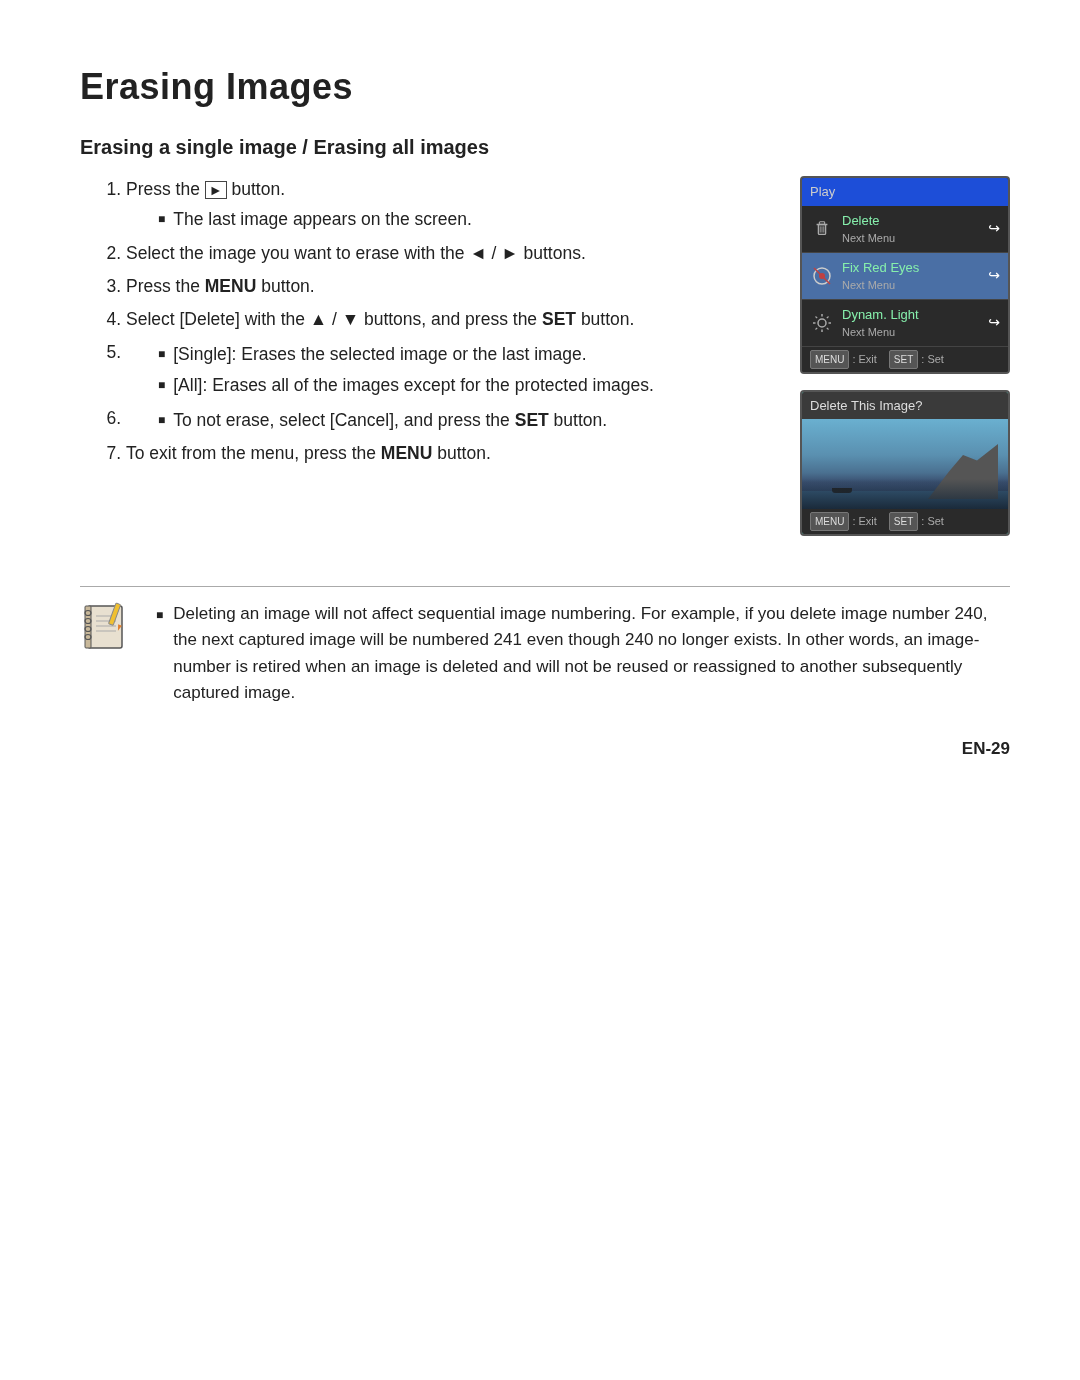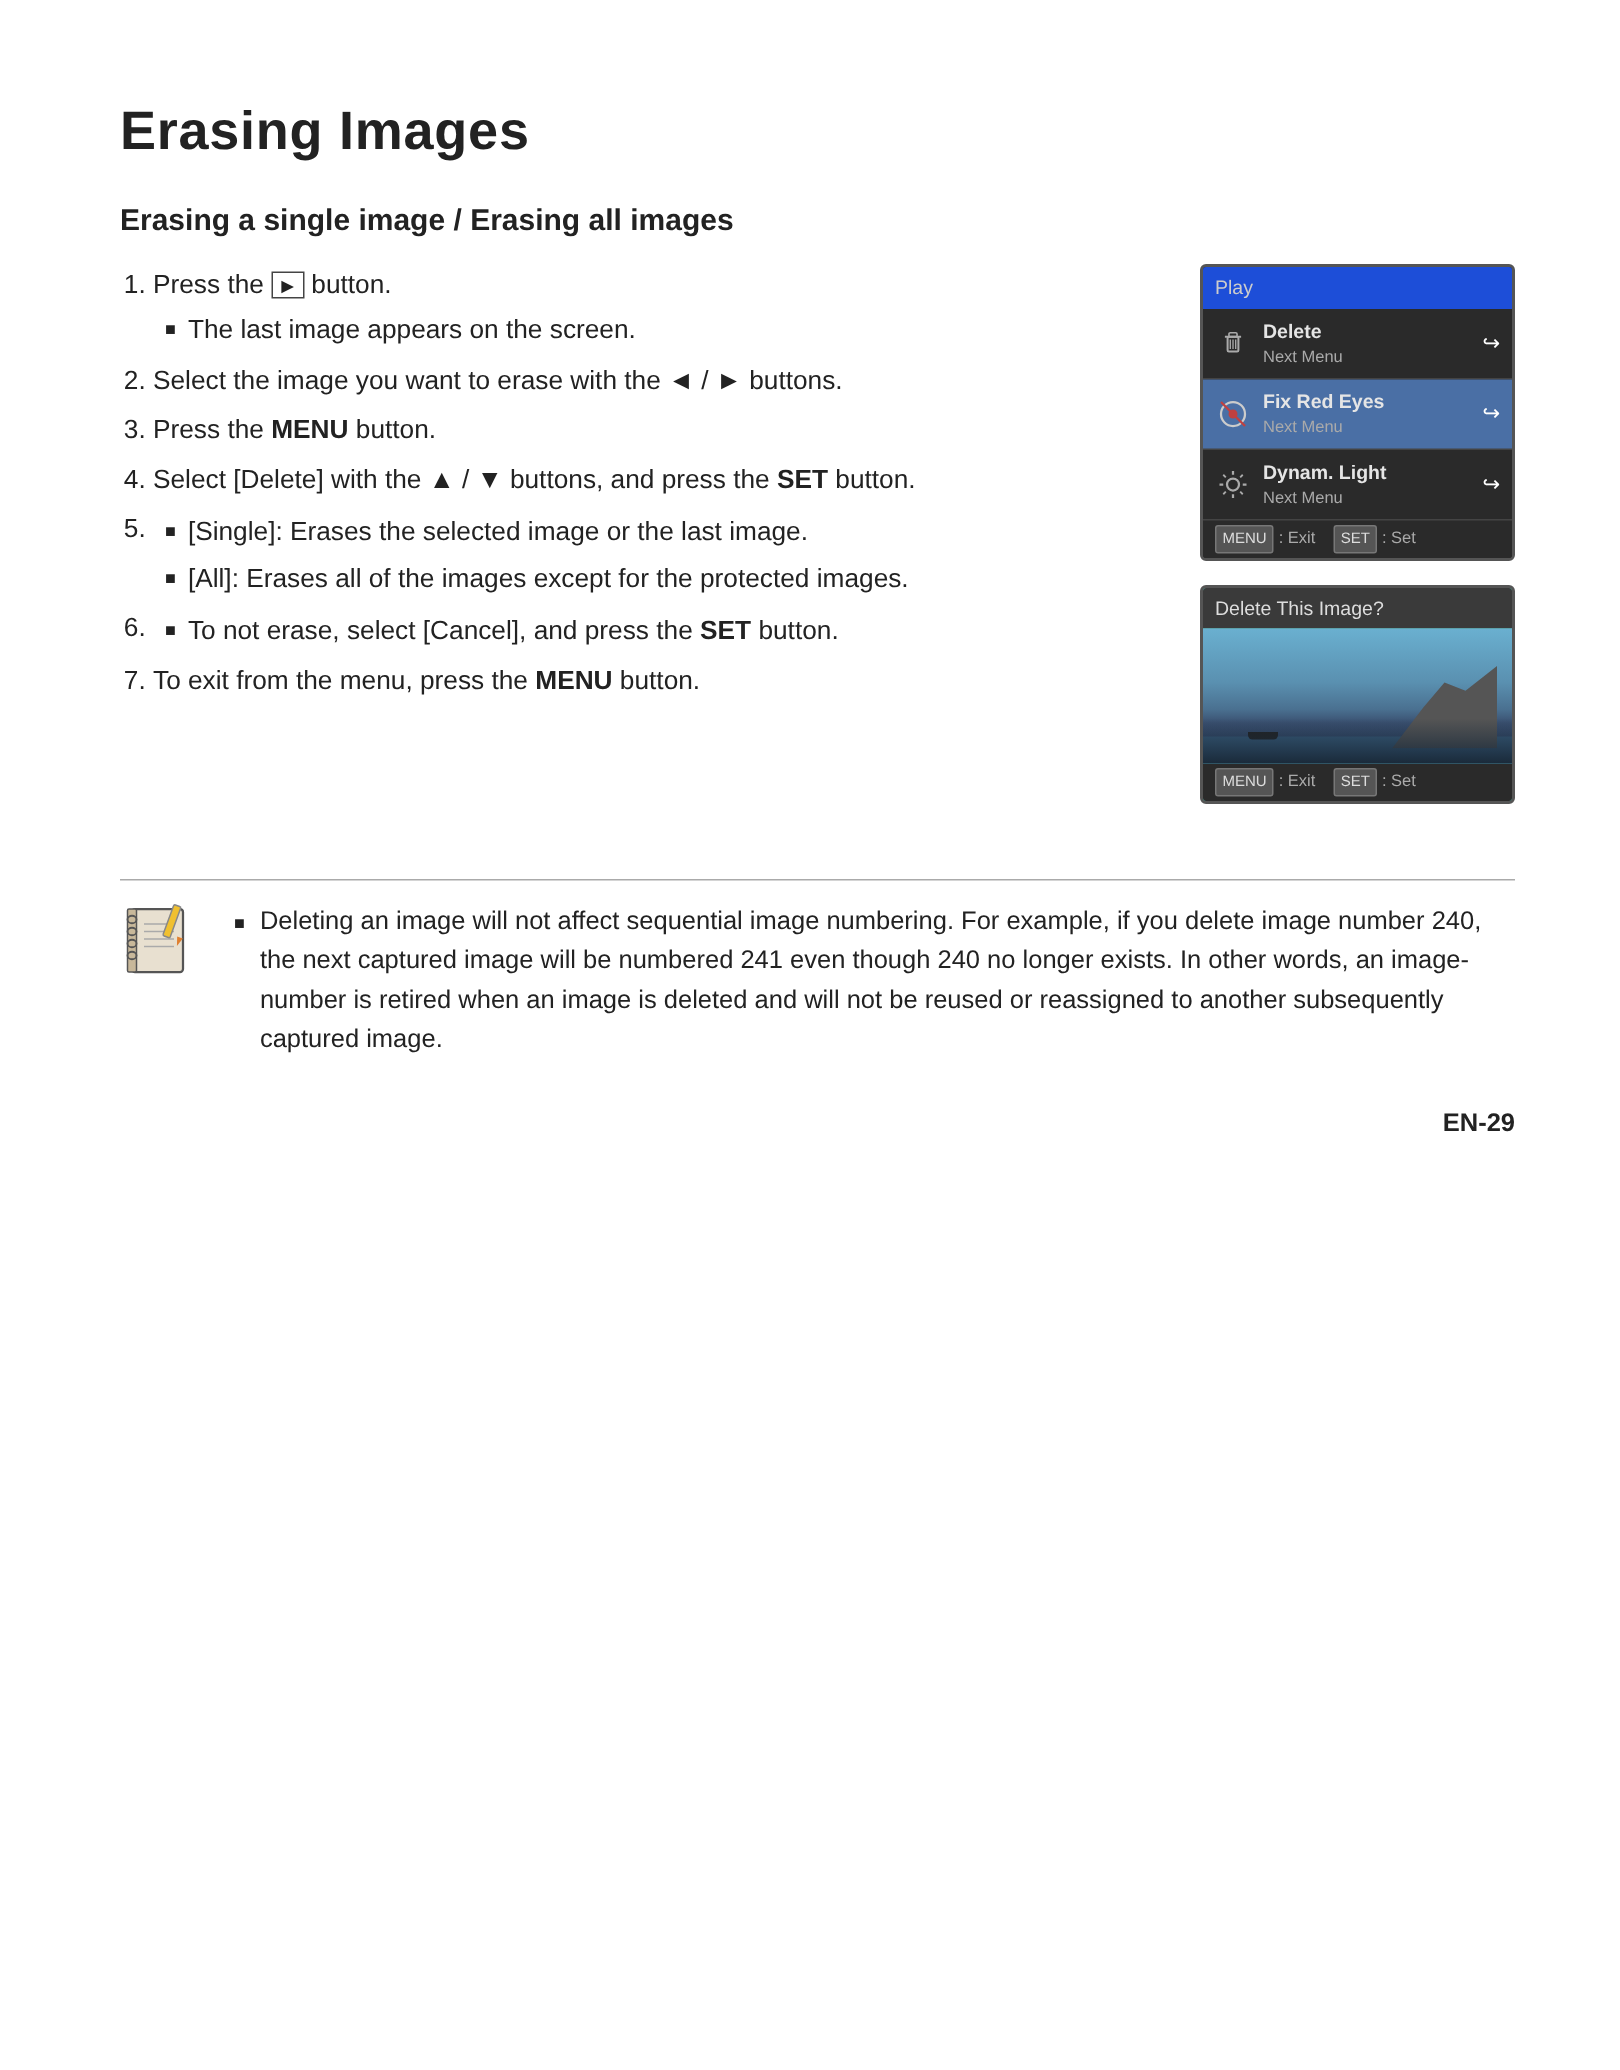--- a/index.html
+++ b/index.html
@@ -40,20 +40,21 @@
     }
 
     ol {
       padding-left: 22px;
       margin-bottom: 8px;
     }
 
     ol li {
       margin-bottom: 7px;
       font-size: 17.5px;
+      margin-left: 24px;
     }
 
     ul.bullet-list {
       list-style: none;
       padding-left: 8px;
       margin: 4px 0 4px 0;
     }
 
     ul.bullet-list li {
       display: flex;
@@ -115,23 +116,23 @@
       align-items: center;
       justify-content: center;
       flex-shrink: 0;
     }
 
     .lcd-menu-text {
       flex: 1;
     }
 
     .lcd-menu-text .item-title {
-      color: #e5e5e5;
+      color: #86efac;
       font-size: 13px;
-      font-weight: bold;
+      font-weight: normal;
       display: block;
     }
 
     .lcd-menu-text .item-sub {
       color: #aaa;
       font-size: 11px;
       display: block;
     }
 
     .lcd-arrow {

